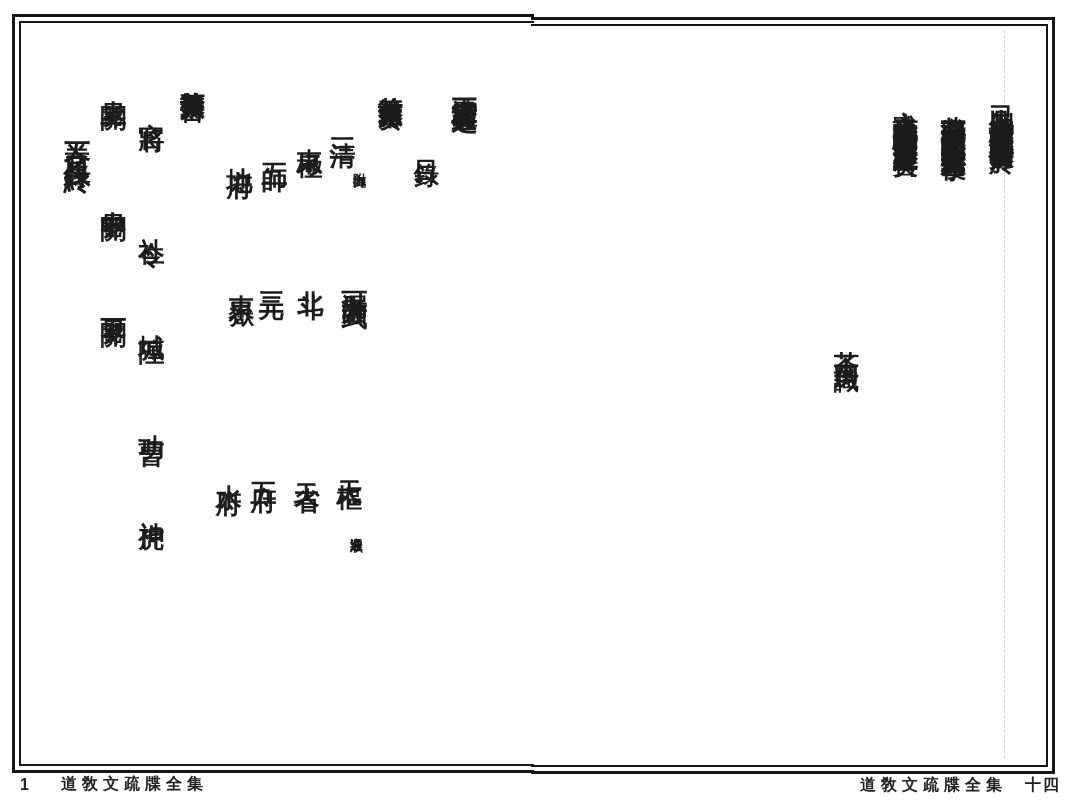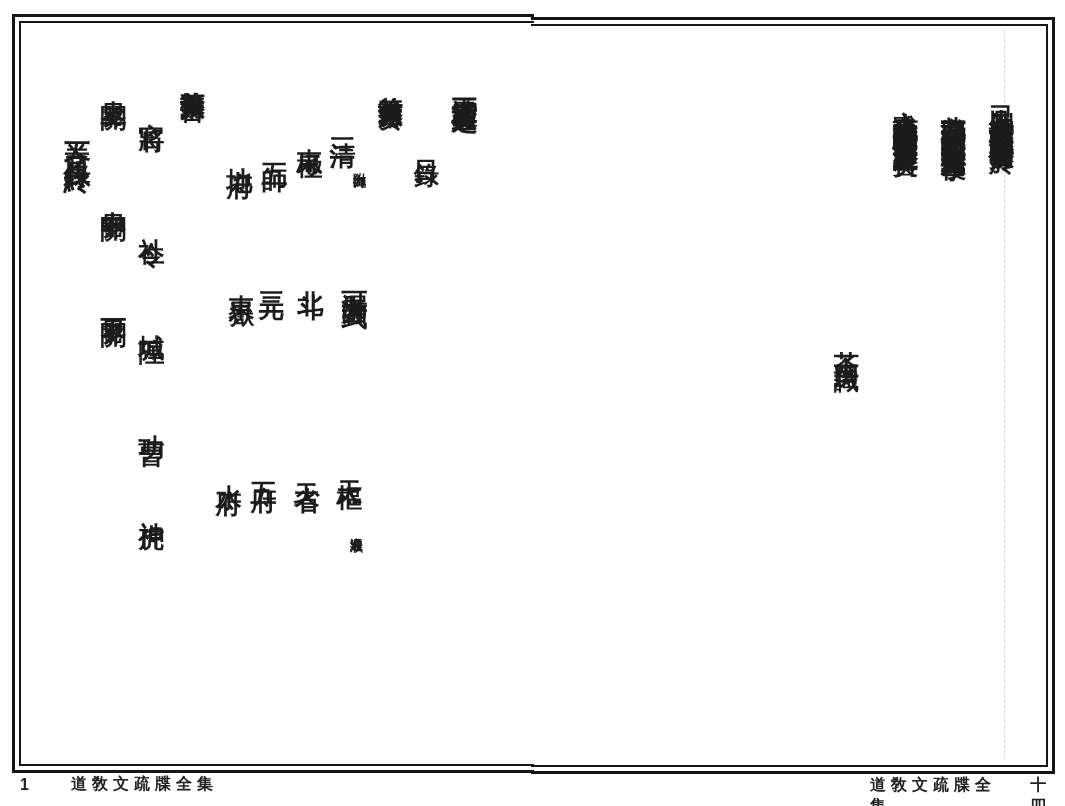--- a/index.html
+++ b/index.html
@@ -30,21 +30,21 @@
   .entry-long{font-size:26px;letter-spacing:3px;}
   .entry-3{font-size:26px;letter-spacing:3px;}
   .annot{font-size:13px;letter-spacing:1px;font-weight:600;}
   .end-note{font-size:27px;letter-spacing:5px;}
 
   
   .footer{
     position:absolute;font-family:"Liberation Sans", sans-serif;
     font-weight:bold;font-size:16px;color:#222;display:flex;align-items:center;
   }
-  .footer .title{letter-spacing:5px;margin-left:10px;}
+  .footer .title{letter-spacing:5px;}
   .footer .num{letter-spacing:2px;}
 </style>
 </head>
 <body>
 
 <div class="page">
 
   <div class="frame frame-left">
     <div class="inner"></div>
   </div>

